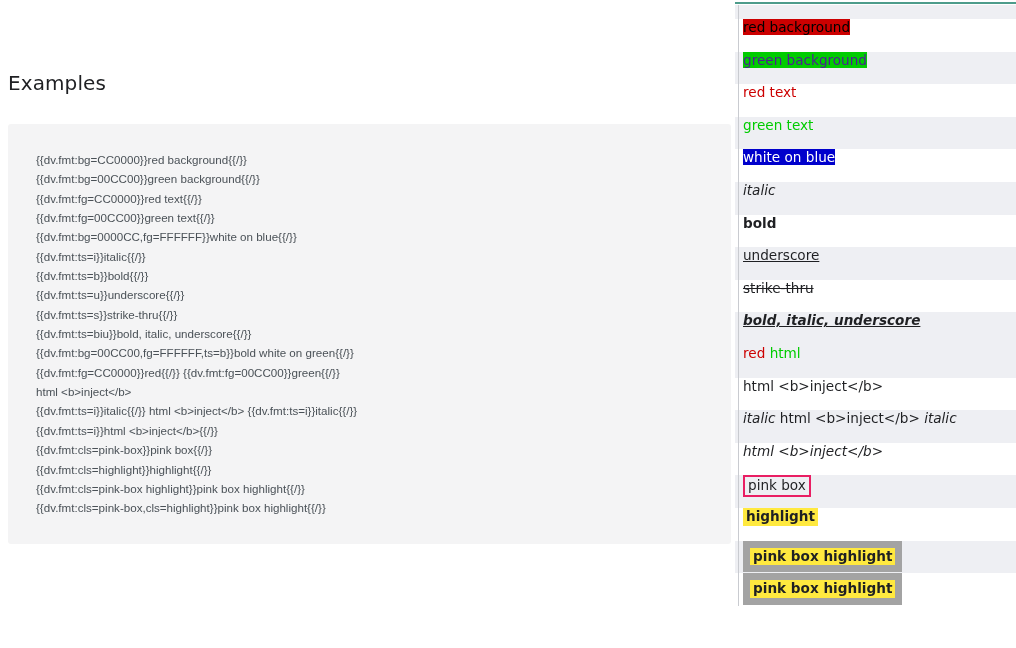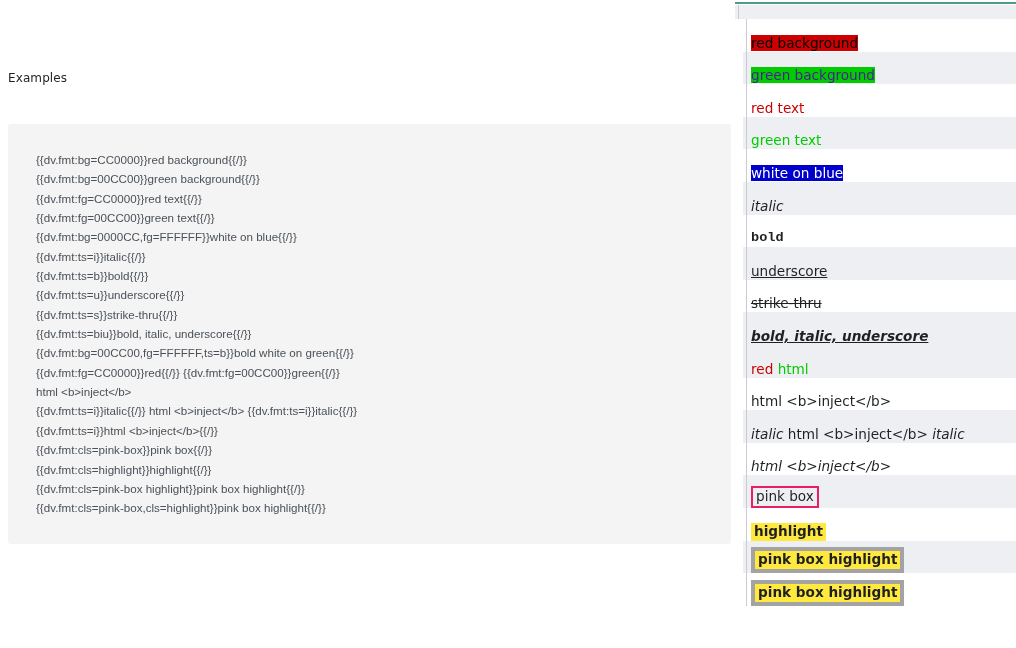--- a/index.html
+++ b/index.html
@@ -22,21 +22,21 @@
     top: 0;
     width: 735px;
     height: 648px;
     box-sizing: border-box;
   }
 
   #page-heading {
     position: absolute;
     left: 8px;
     top: 71px;
-    font-size: 12px;
+    font-size: 20px;
     font-weight: 400;
     color: #1f2023;
     letter-spacing: 0.1px;
     font-family: "DejaVu Sans", sans-serif;
   }
 
   #code-block {
     position: absolute;
     left: 8px;
     top: 124px;
@@ -84,27 +84,26 @@
   #preview-list {
     position: absolute;
     left: 0;
     top: 5px;
     width: 281px;
   }
   .prev-row {
     position: relative;
     height: 32.6px;
     box-sizing: border-box;
-    padding: 0 0 0 8px;
+    padding: 0 0 8px 8px;
     display: flex;
-    align-items: flex-end;
+    align-items: flex-start;
     font-size: 13.6px;
     color: #1f2023;
     background: #ffffff;
-    margin-left: 8px;
   }
   .prev-row.alt { background: #eeeff3; }
   .prev-row .gutter {
     position: absolute;
     left: 3px;
     top: 0;
     bottom: 0;
     width: 1px;
     background: #c9cbd0;
   }
@@ -128,41 +127,41 @@
     background: #c9cbd0;
   }
 
   
   .bg-red    { background: #CC0000; color: #000000; }
   .bg-green  { background: #00CC00; color: #4c1d95; }
   .fg-red    { color: #CC0000; }
   .fg-green  { color: #00CC00; }
   .bg-blue-fg-white { background: #0000CC; color: #FFFFFF; }
   .ts-i { font-style: italic; }
-  .ts-b { font-weight: bold; font-family: Liberation Mono, monospace; }
+  .ts-b { font-weight: bold; }
   .ts-u { text-decoration: underline; }
   .ts-s { text-decoration: line-through; }
   .ts-biu { font-weight: bold; font-style: italic; text-decoration: underline; }
   .bg-green-fg-white-b { background: #00CC00; color: #FFFFFF; font-weight: bold; }
   .pink-box {
     border: 2px solid #E91E63;
     padding: 1px 3px;
     display: inline-block;
     line-height: 1.15;
   }
   .highlight {
     background: #FFE93F;
     padding: 1px 3px;
     display: inline-block;
     line-height: 1.15;
     font-weight: bold;
   }
   .pink-box.highlight {
     background: #FFE93F;
-    border: 4px solid #a3a3a3;
+    border: 7px solid #a3a3a3;
   }
 </style>
 </head>
 <body>
 
 <div id="left-col">
   <div id="page-heading">Examples</div>
   <div id="code-block">
     <pre><span class="code-line">{{dv.fmt:bg=CC0000}}red background{{/}}</span><span class="code-line">{{dv.fmt:bg=00CC00}}green background{{/}}</span><span class="code-line">{{dv.fmt:fg=CC0000}}red text{{/}}</span><span class="code-line">{{dv.fmt:fg=00CC00}}green text{{/}}</span><span class="code-line">{{dv.fmt:bg=0000CC,fg=FFFFFF}}white on blue{{/}}</span><span class="code-line">{{dv.fmt:ts=i}}italic{{/}}</span><span class="code-line">{{dv.fmt:ts=b}}bold{{/}}</span><span class="code-line">{{dv.fmt:ts=u}}underscore{{/}}</span><span class="code-line">{{dv.fmt:ts=s}}strike-thru{{/}}</span><span class="code-line">{{dv.fmt:ts=biu}}bold, italic, underscore{{/}}</span><span class="code-line">{{dv.fmt:bg=00CC00,fg=FFFFFF,ts=b}}bold white on green{{/}}</span><span class="code-line">{{dv.fmt:fg=CC0000}}red{{/}} {{dv.fmt:fg=00CC00}}green{{/}}</span><span class="code-line">html &lt;b&gt;inject&lt;/b&gt;</span><span class="code-line">{{dv.fmt:ts=i}}italic{{/}} html &lt;b&gt;inject&lt;/b&gt; {{dv.fmt:ts=i}}italic{{/}}</span><span class="code-line">{{dv.fmt:ts=i}}html &lt;b&gt;inject&lt;/b&gt;{{/}}</span><span class="code-line">{{dv.fmt:cls=pink-box}}pink box{{/}}</span><span class="code-line">{{dv.fmt:cls=highlight}}highlight{{/}}</span><span class="code-line">{{dv.fmt:cls=pink-box highlight}}pink box highlight{{/}}</span><span class="code-line">{{dv.fmt:cls=pink-box,cls=highlight}}pink box highlight{{/}}</span></pre>
   </div>

